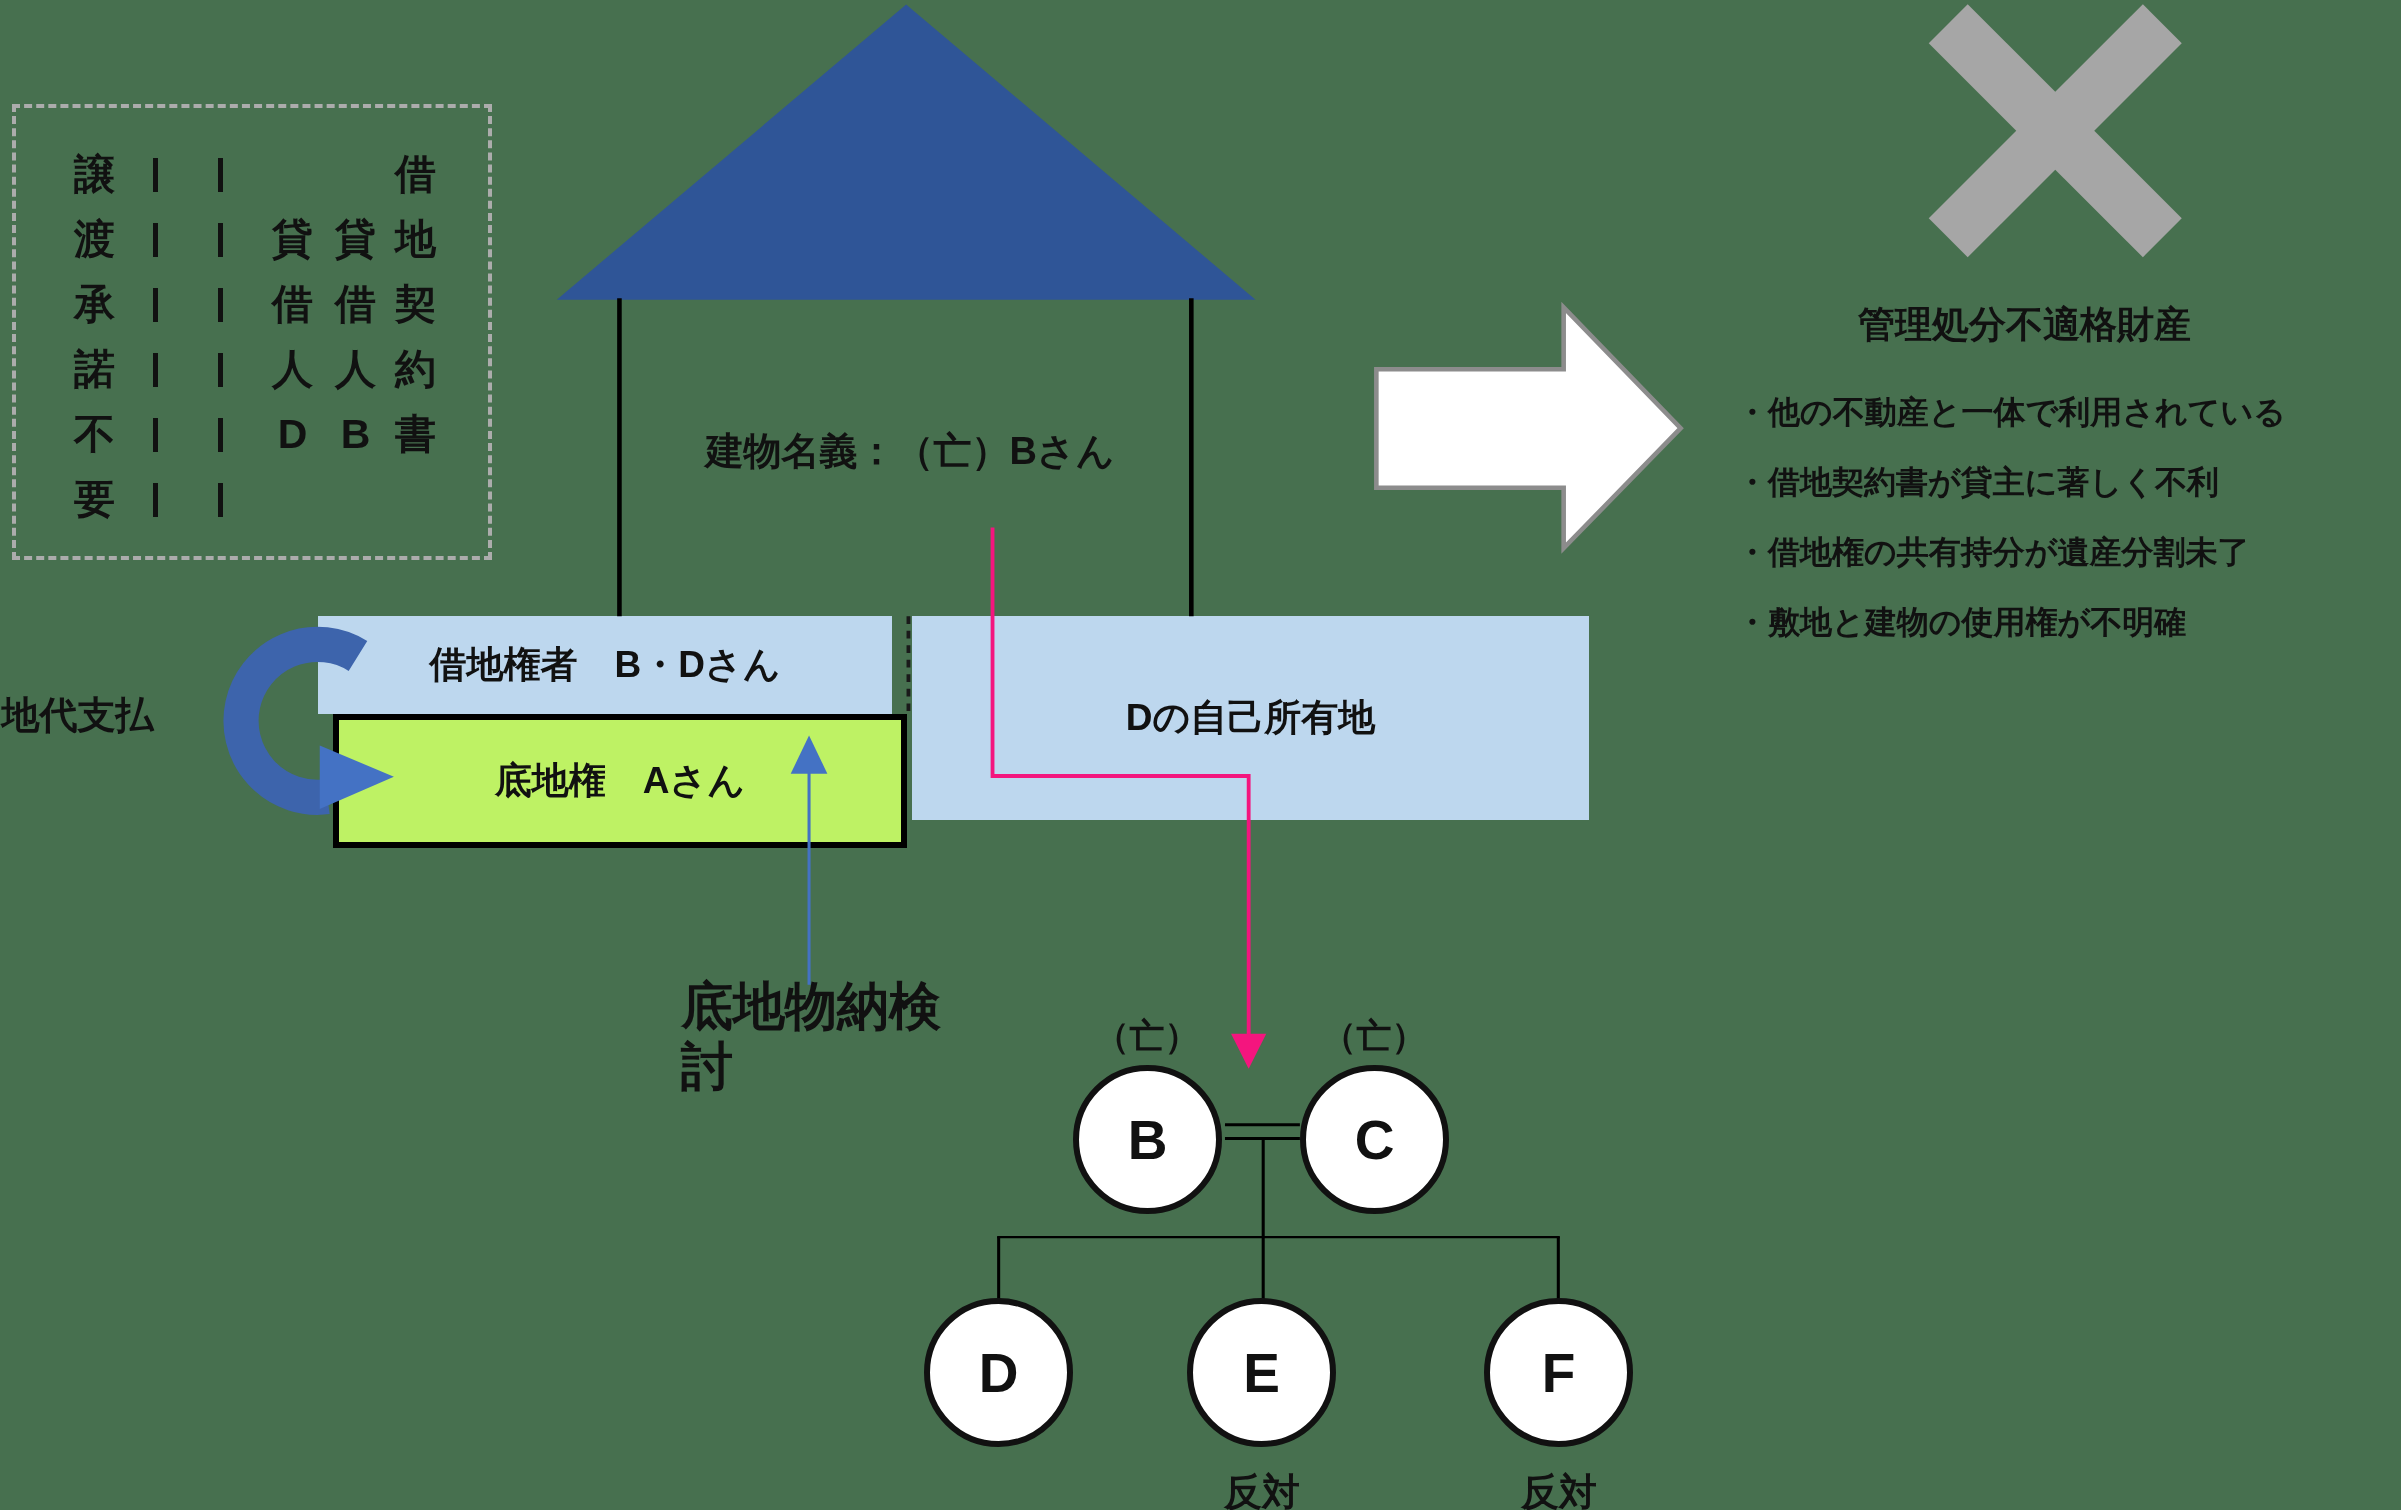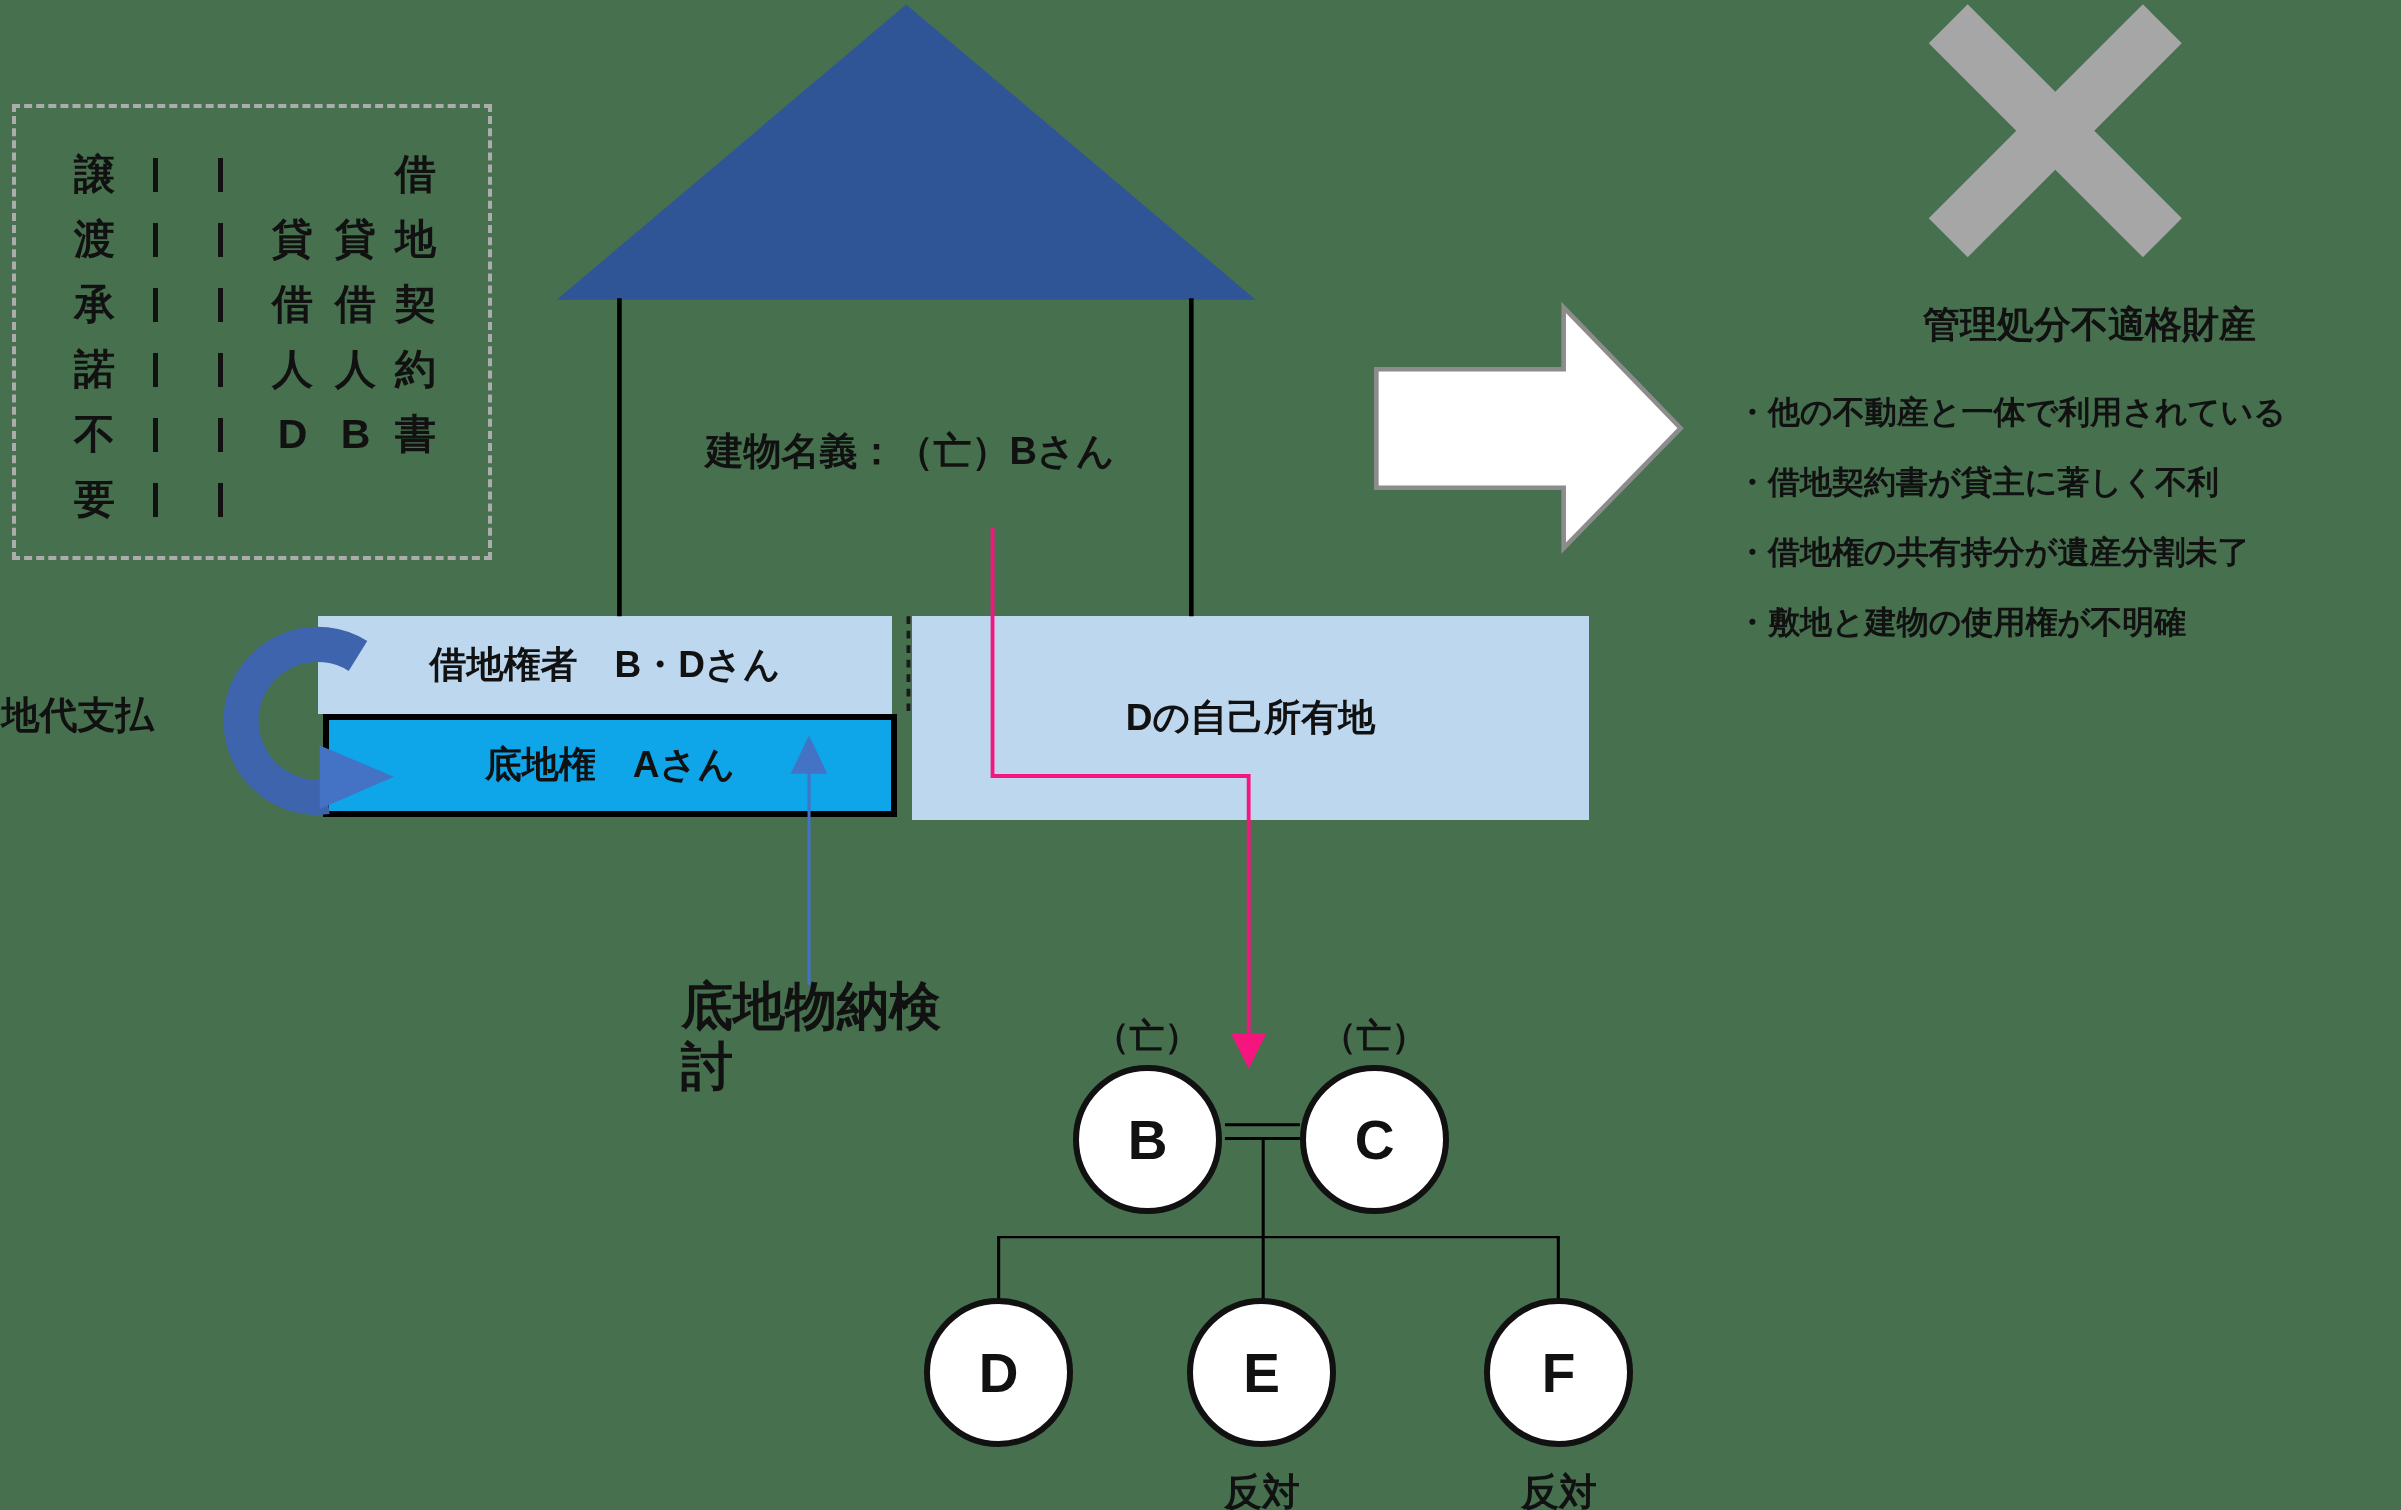--- a/index.html
+++ b/index.html
@@ -21,31 +21,31 @@
     left:11.5px;top:104px;width:480px;height:456px;
     border:4.6px dashed #ACACAC;box-sizing:border-box;
   }
   .ncol{position:absolute;top:34px;width:46px;}
   .ncell{width:46px;height:65px;display:flex;align-items:center;justify-content:center;
          font-size:41px;font-weight:bold;color:#111;}
   .nbar{width:5.4px;height:34px;background:#111;}
 
   
   #leasehold-box{left:318px;top:616px;width:574px;height:98px;background:#BDD7EE;}
-  #subland-box{left:323px;top:714px;width:574px;height:103px;background:#0ea5e9;
+  #subland-box{left:333px;top:714px;width:574px;height:134px;background:#bef264;
                border:6.1px solid #000;box-sizing:border-box;}
   #ownland-box{left:912px;top:616px;width:677px;height:204px;background:#BDD7EE;}
   #leasehold-box .lbl,#ownland-box .lbl{width:100%;height:100%;font-size:37px;}
   #subland-box .lbl{width:100%;height:100%;font-size:37px;}
 
   
   #building-name{left:673px;top:430px;width:474px;font-size:38px;text-align:center;}
   #rent-payment{left:1.5px;top:694px;width:172px;font-size:38px;}
   #bukkenou{left:681px;top:977px;width:260px;font-size:52px;}
-  #unfit-heading{left:1858px;top:304px;width:398px;font-size:37px;text-align:right;}
+  #unfit-heading{left:1858px;top:304px;width:398px;font-size:37px;text-align:left;}
   #bullet-list{left:1736px;top:378px;width:658px;list-style:none;margin:0;padding:0;}
   #bullet-list li{height:70px;display:flex;align-items:center;
                   font-size:32px;font-weight:bold;color:#111;}
 
   
   .tree-node{position:absolute;width:149px;height:149px;border-radius:50%;
              background:#fff;border:6.9px solid #111;box-sizing:border-box;
              display:flex;align-items:center;justify-content:center;
              font-size:55px;font-weight:bold;color:#111;z-index:3;}
   .deceased-lbl{position:absolute;transform:translateX(-50%);font-size:35px;

